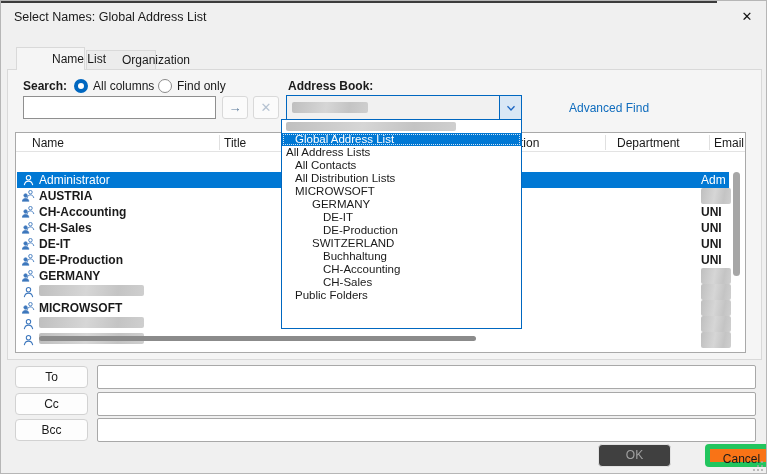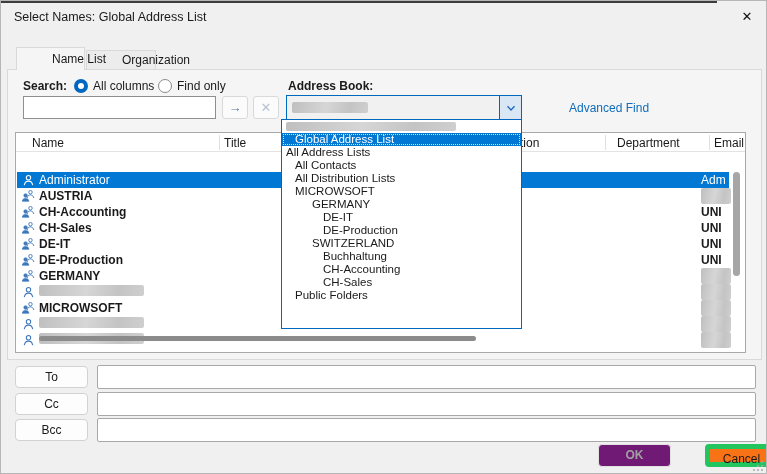--- a/index.html
+++ b/index.html
@@ -52,21 +52,21 @@
   
   .dropdown{left:280px;top:118px;width:241px;height:210px;background:#fff;border:1px solid #0067c0;z-index:11;overflow:hidden;}
   .dd-item{height:13px;line-height:13px;font-size:11.5px;white-space:nowrap;display:flex;align-items:center;}
   .dd-item.sel{background:#0078d4;color:#fff;outline:1px dotted #cfe4f7;outline-offset:-2px;}
   
   .rbtn{left:14px;width:73px;height:22px;background:#fdfdfd;border:1px solid #d2d2d2;border-radius:4px;
         text-align:center;line-height:20px;}
   .rfield{left:96px;width:659px;height:24px;background:#fff;border:1px solid #a8a8a8;border-radius:2px;font:inherit;padding:0 5px;outline:none;}
   
   .fbtn{top:443px;width:73px;height:23px;border-radius:4px;text-align:center;line-height:21px;}
-  .okbtn{left:597px;background:#701a75;border:1px solid #e2e2e2;color:#a0a0a0;font-weight:bold;}
+  .okbtn{left:597px;background:#404040;border:1px solid #e2e2e2;color:#a0a0a0;}
   .cancelbtn{left:704px;background:#f97316;border:5px solid #22c55e;}
   .grip{left:750px;top:457px;width:14px;height:14px;}
 </style>
 </head>
 <body>
 
 <div class="dlg">
   <div class="abs top-artifact"></div>
 
   <div class="abs title">Select Names: Global Address List</div>

